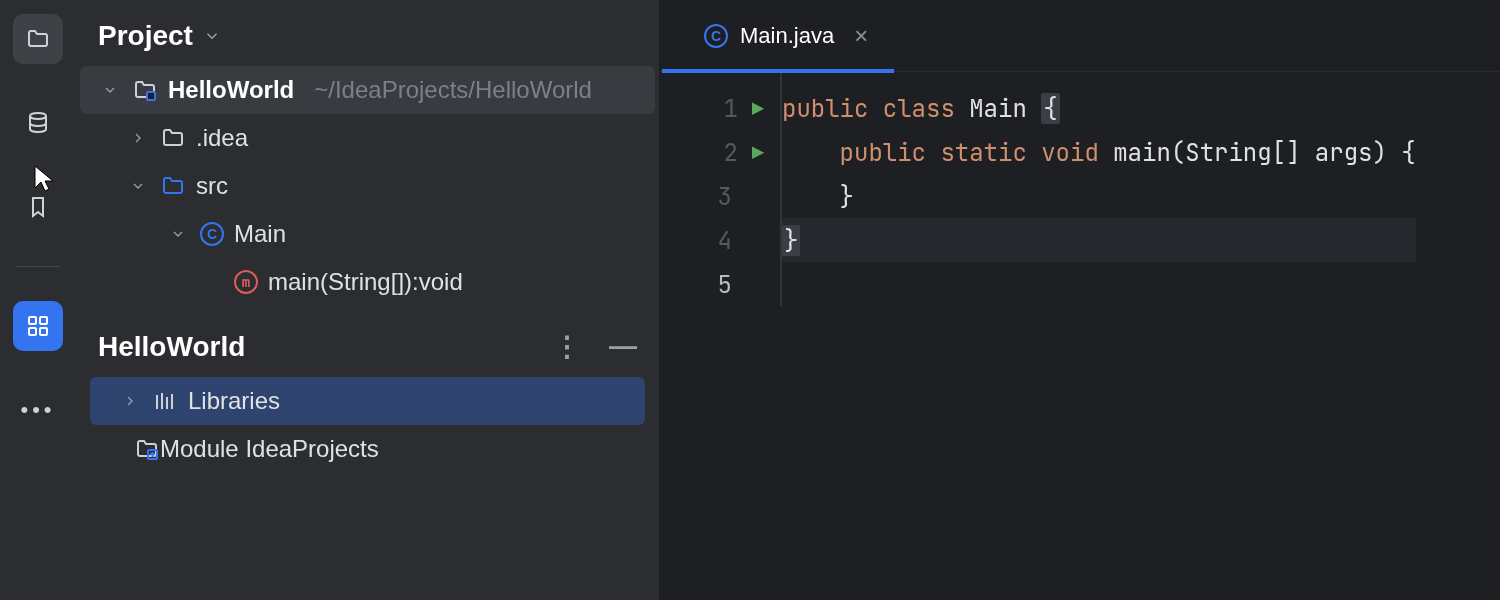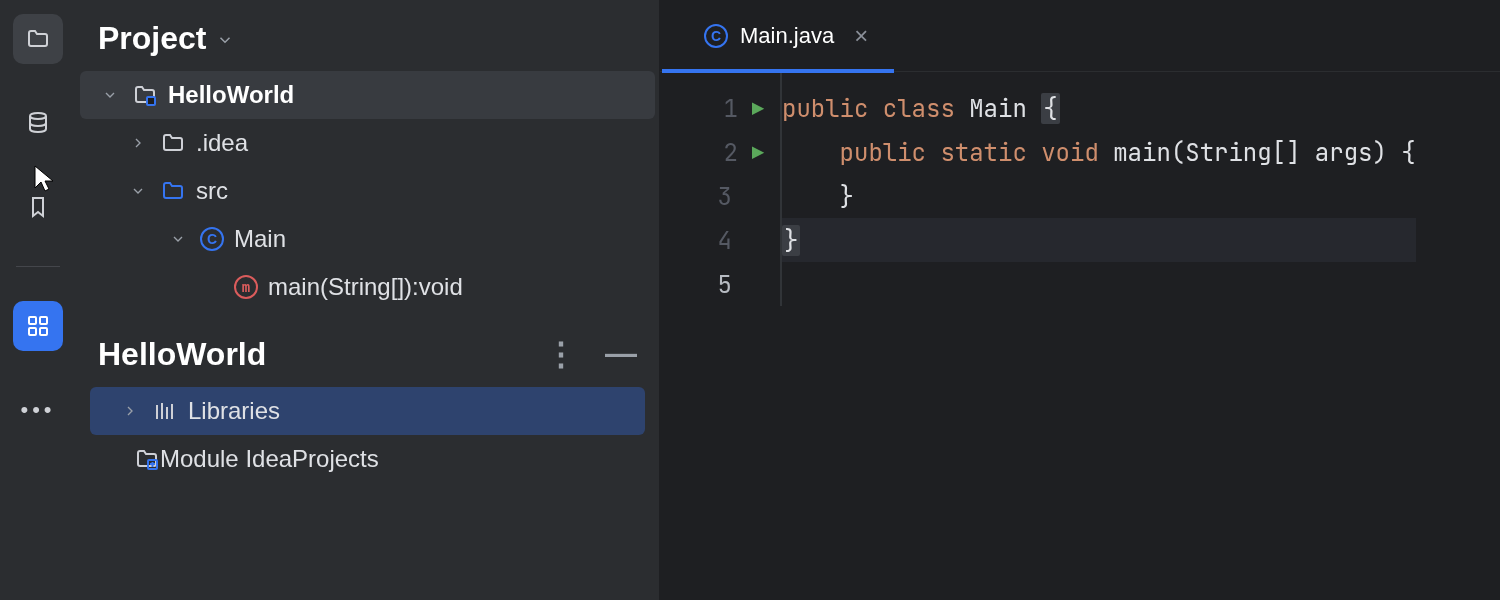--- a/index.html
+++ b/index.html
@@ -39,21 +39,21 @@
   .side {
     width: 584px;
     background: #2b2d30;
     display: flex;
     flex-direction: column;
     border-right: 1px solid #1e1f22;
   }
   .pane-header {
     display: flex; align-items: center; gap: 10px;
     padding: 20px 22px 10px 22px;
-    font-weight: 700; font-size: 32px;
+    font-weight: 700; font-size: 28px;
     color: #ffffff;
   }
   .pane-header .chev { color: #9aa0a8; }
   .pane-header .actions { margin-left: auto; display:flex; gap:28px; color:#9aa0a8; }
   .pane-header .actions span { cursor:pointer; }
 
   .tree { padding: 4px 0 18px 0; font-size: 24px; }
   .row {
     display: flex; align-items: center; gap: 10px;
     height: 48px; padding-left: 18px; padding-right: 12px;
@@ -173,20 +173,21 @@
             <path d="M6 9l6 6 6-6"></path>
           </svg>
         </span>
       <span class="ico proj-folder folder">
         <svg viewBox="0 0 24 24">
             <path d="M3 6a2 2 0 0 1 2-2h4l2 3h8a2 2 0 0 1 2 2v8a2 2 0 0 1-2 2H5a2 2 0 0 1-2-2z"></path>
             <rect x="14" y="14" width="8" height="8" rx="1" fill="#1e1f22" stroke="#3574f0"></rect>
           </svg>
       </span>
       <span class="lbl-strong">HelloWorld</span>
+      <span class="lbl-dim">~/IdeaProjects/HelloWorld</span>
     </div>
 
     <div class="row ind1">
       <span class="tw">
           <svg width="16" height="16" viewBox="0 0 24 24">
             <path d="M9 6l6 6-6 6"></path>
           </svg>
         </span>
       <span class="ico folder">
           <svg viewBox="0 0 24 24">

